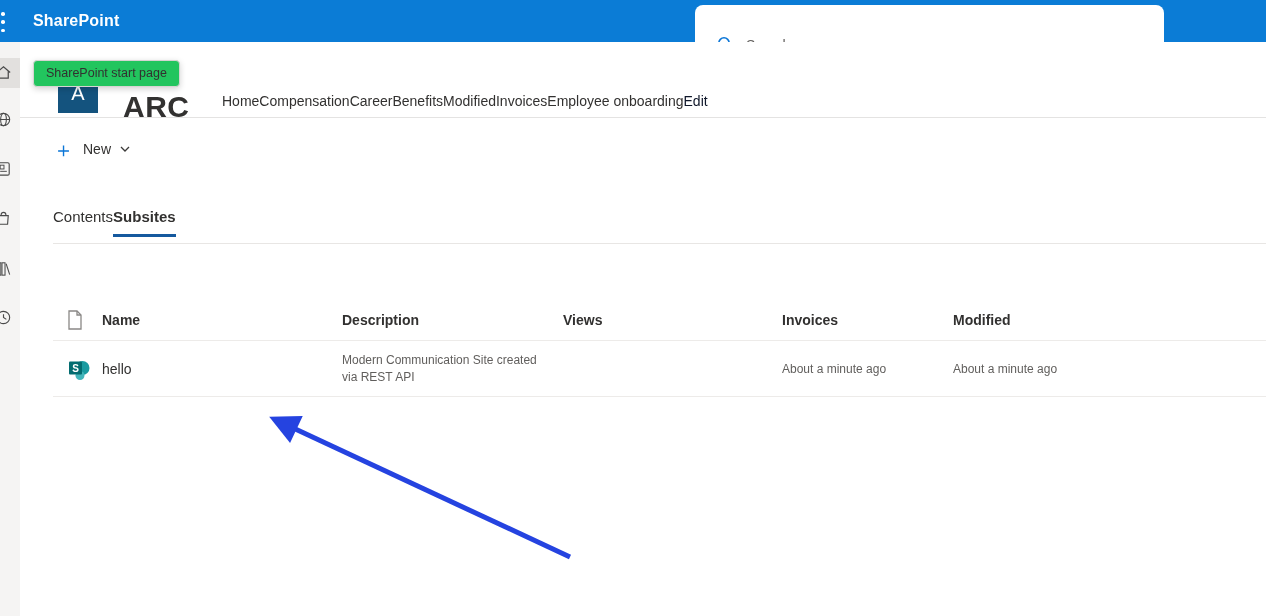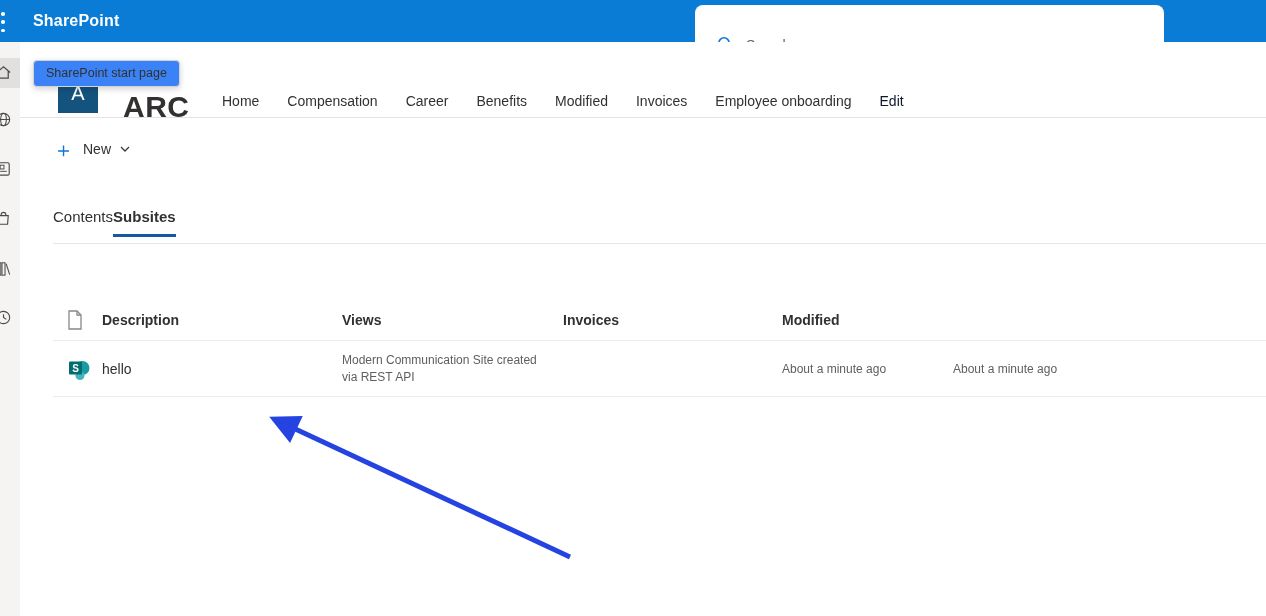--- a/index.html
+++ b/index.html
@@ -20,26 +20,26 @@
   
   .left-rail { position:absolute; top:42px; left:0; width:20px; height:574px; background:#f5f4f3; overflow:hidden; }
   .rail-item { position:absolute; left:0; width:20px; height:30px; overflow:hidden; }
   .rail-item.active { background:#e2e0de; }
   .rail-item svg { position:absolute; left:-6px; top:5px; }
 
   
   .site-header { position:absolute; top:42px; left:20px; width:1246px; height:76px; background:#fff; border-bottom:1px solid #e4e3e2; }
   .site-logo { position:absolute; left:38px; top:31px; width:40px; height:40px; background:#14537E; color:#fff; font-size:20px; display:flex; align-items:center; justify-content:center; }
   .site-title { position:absolute; left:103px; top:48px; font-size:30px; font-weight:700; color:#323130; letter-spacing:.5px; }
-  .site-nav { position:absolute; left:202px; top:42px; height:34px; display:flex; align-items:center; gap:28px; }
+  .site-nav { position:absolute; left:202px; top:42px; height:34px; display:flex; align-items:center; }
   .site-nav a { text-decoration:none; color:#323130; font-size:14px; white-space:nowrap; cursor:pointer; }
   .site-nav a.accent { color:#0f172a; }
 
   
-  .tooltip { position:absolute; left:33px; top:60px; background:#3b82f6; border:1px solid #d6d4d2; border-radius:4px; box-shadow:0 2px 6px rgba(0,0,0,.18); padding:5px 12px 6px; font-size:12.5px; color:#323130; z-index:30; white-space:nowrap; }
+  .tooltip { position:absolute; left:33px; top:60px; background:#22c55e; border:1px solid #d6d4d2; border-radius:4px; box-shadow:0 2px 6px rgba(0,0,0,.18); padding:5px 12px 6px; font-size:12.5px; color:#323130; z-index:30; white-space:nowrap; }
 
   
   .command-bar { position:absolute; left:53px; top:134px; height:30px; display:flex; align-items:center; cursor:pointer; }
   .plus-glyph { color:#0B76D7; font-size:21px; font-weight:300; line-height:1; }
   .new-label { margin-left:9px; font-size:14px; color:#323130; }
   .chev { margin-left:9px; }
 
   
   .tabs { position:absolute; left:53px; top:208px; display:flex; }
   .tab { font-size:15px; color:#323130; padding-bottom:9px; border-bottom:3px solid transparent; cursor:pointer; }
@@ -155,20 +155,21 @@
   <div class="tabs-divider"></div>
 
   <div class="subsites-table">
     <div class="t-row t-head">
       <div class="t-cell cell-icon">
         <svg width="16" height="20" viewBox="0 0 16 20">
             <path d="M2 1 H10 L14 5 V19 H2 Z" fill="none" stroke="#8a8886" stroke-width="1.3"></path>
             <path d="M10 1 V5 H14" fill="none" stroke="#8a8886" stroke-width="1.3"></path>
           </svg>
       </div>
+      <div class="t-cell">Name</div>
       <div class="t-cell">Description</div>
       <div class="t-cell">Views</div>
       <div class="t-cell">Invoices</div>
       <div class="t-cell">Modified</div>
     </div>
     <div class="t-row t-body-row">
       <div class="t-cell cell-icon">
         <svg width="24" height="24" viewBox="0 0 24 24">
           <circle cx="15.5" cy="11" r="7" fill="#1A9BA1"></circle>
           <circle cx="13" cy="18.5" r="4.5" fill="#42b5ba"></circle>

